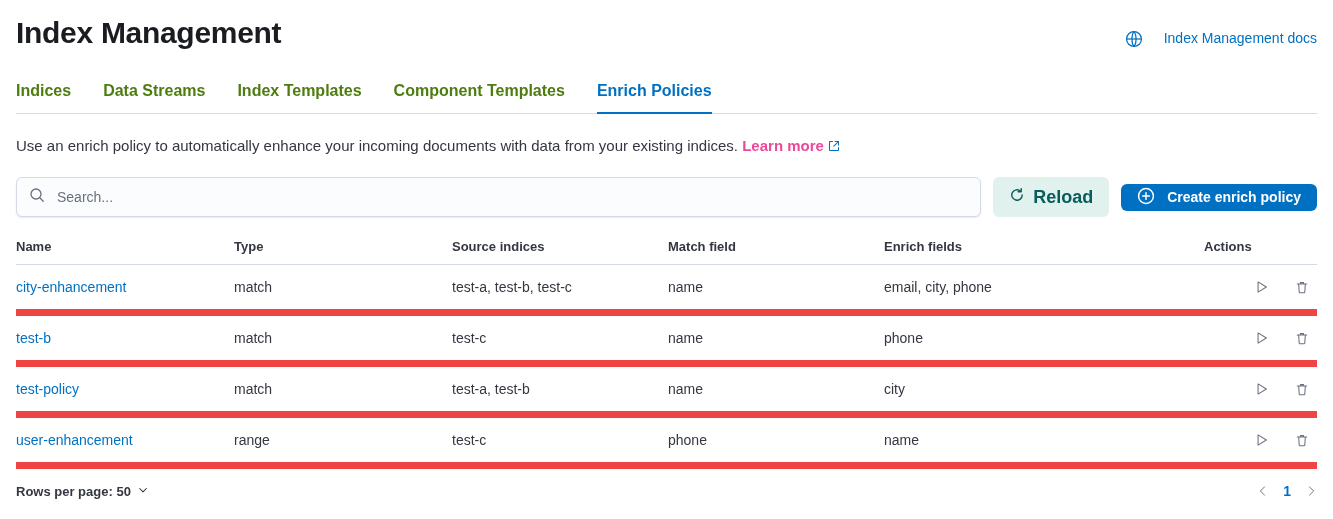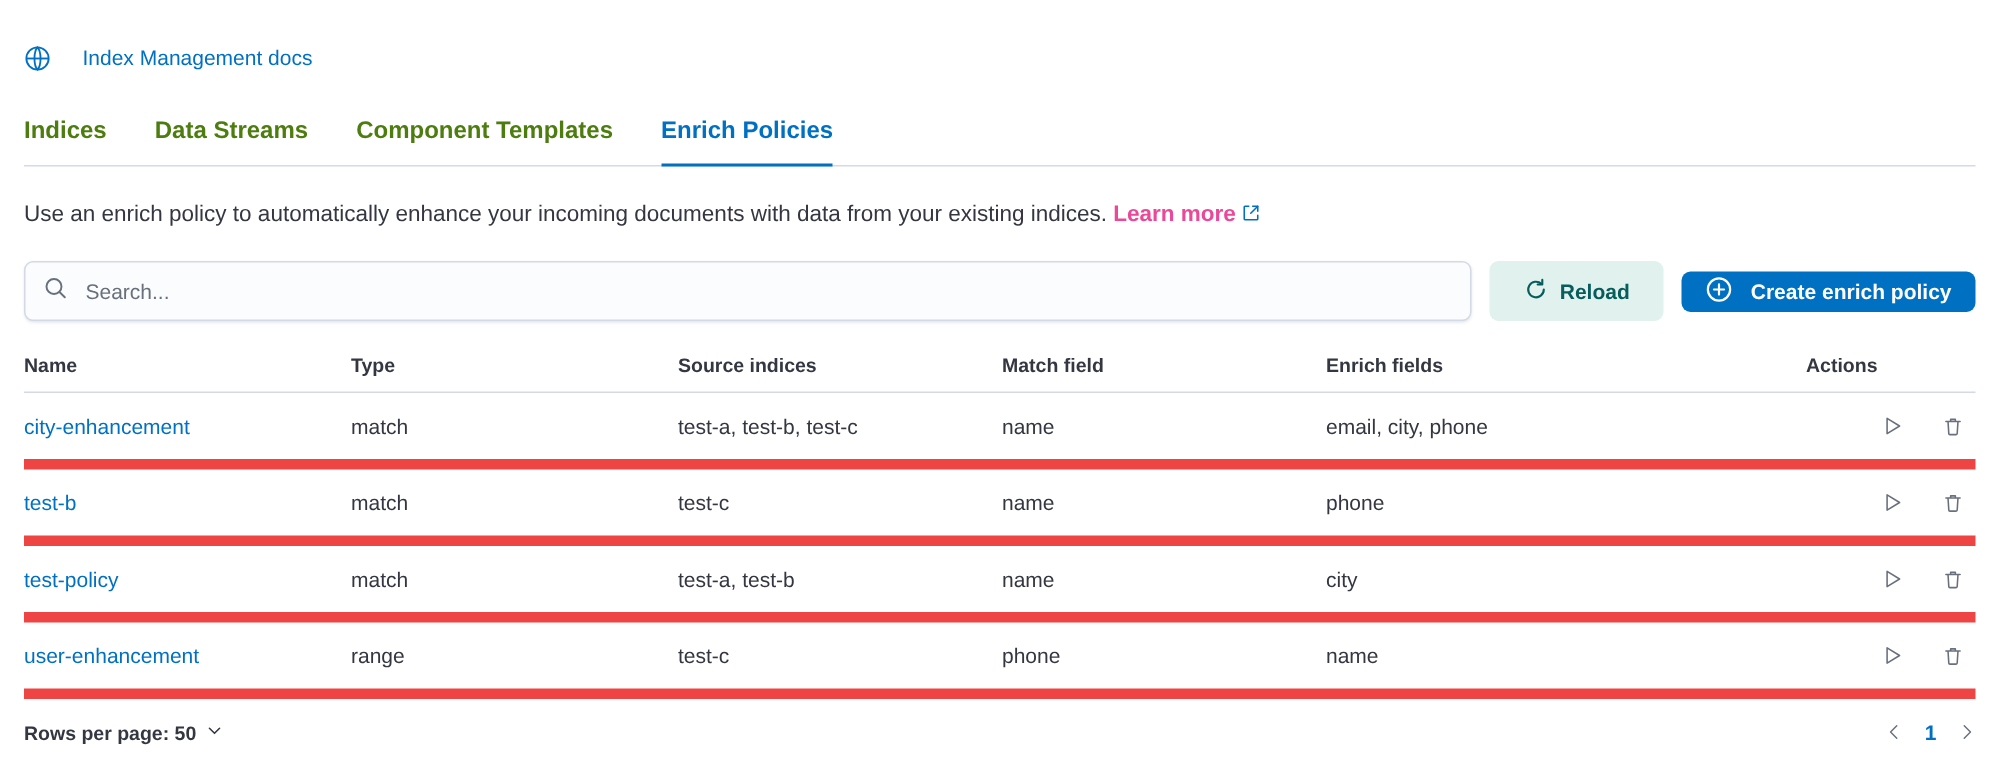--- a/index.html
+++ b/index.html
@@ -135,21 +135,21 @@
   }
   .search-box input::placeholder { color: #69707d; }
 
   .btn-reload {
     height: 40px;
     min-width: 116px;
     background: #e0f1ee;
     color: #075c5c;
     border: none;
     border-radius: 6px;
-    font-size: 14px;
+    font-size: 18px;
     font-weight: bold;
     font-family: "Liberation Sans", sans-serif;
     display: flex;
     align-items: center;
     justify-content: center;
     gap: 8px;
     padding: 0 16px;
     cursor: pointer;
   }
   .btn-create {
@@ -255,35 +255,37 @@
     display: inline-flex;
     align-items: center;
   }
 </style>
 </head>
 <body>
 
 <div class="page">
 
   <div class="header-row">
+    <h1 class="page-title">Index Management</h1>
     <div class="docs-link">
       <span class="doc-ico">
         <svg width="18" height="18" viewBox="0 0 16 16" fill="none" xmlns="http://www.w3.org/2000/svg">
           <circle cx="8" cy="8" r="6.6" stroke="#0071c2" stroke-width="1.1"></circle>
           <path d="M8 1.4 C5.6 4, 5.6 12, 8 14.6 C10.4 12, 10.4 4, 8 1.4Z" stroke="#0071c2" stroke-width="1.1" fill="none"></path>
           <path d="M1.6 8 H14.4" stroke="#0071c2" stroke-width="1.1"></path>
         </svg>
       </span>
       <span>Index Management docs</span>
     </div>
   </div>
 
   <div class="tabs">
     <div class="tab">Indices</div>
     <div class="tab">Data Streams</div>
+    <div class="tab">Index Templates</div>
     <div class="tab">Component Templates</div>
     <div class="tab selected">Enrich Policies</div>
   </div>
 
   <div class="description">
     <span>Use an enrich policy to automatically enhance your incoming documents with data from your existing indices.</span>
     <a><span>Learn more</span><span class="ext-ico"><svg width="12" height="12" viewBox="0 0 16 16" fill="none" xmlns="http://www.w3.org/2000/svg">
             <path d="M6 2H2.6C2.27 2 2 2.27 2 2.6V13.4c0 .33.27.6.6.6H13.4c.33 0 .6-.27.6-.6V10" stroke="#0071c2" stroke-width="1.4" stroke-linecap="round"></path>
             <path d="M9.5 2H14v4.5" stroke="#0071c2" stroke-width="1.4" stroke-linecap="round" stroke-linejoin="round"></path>
             <path d="M14 2 7.8 8.2" stroke="#0071c2" stroke-width="1.4" stroke-linecap="round"></path>

